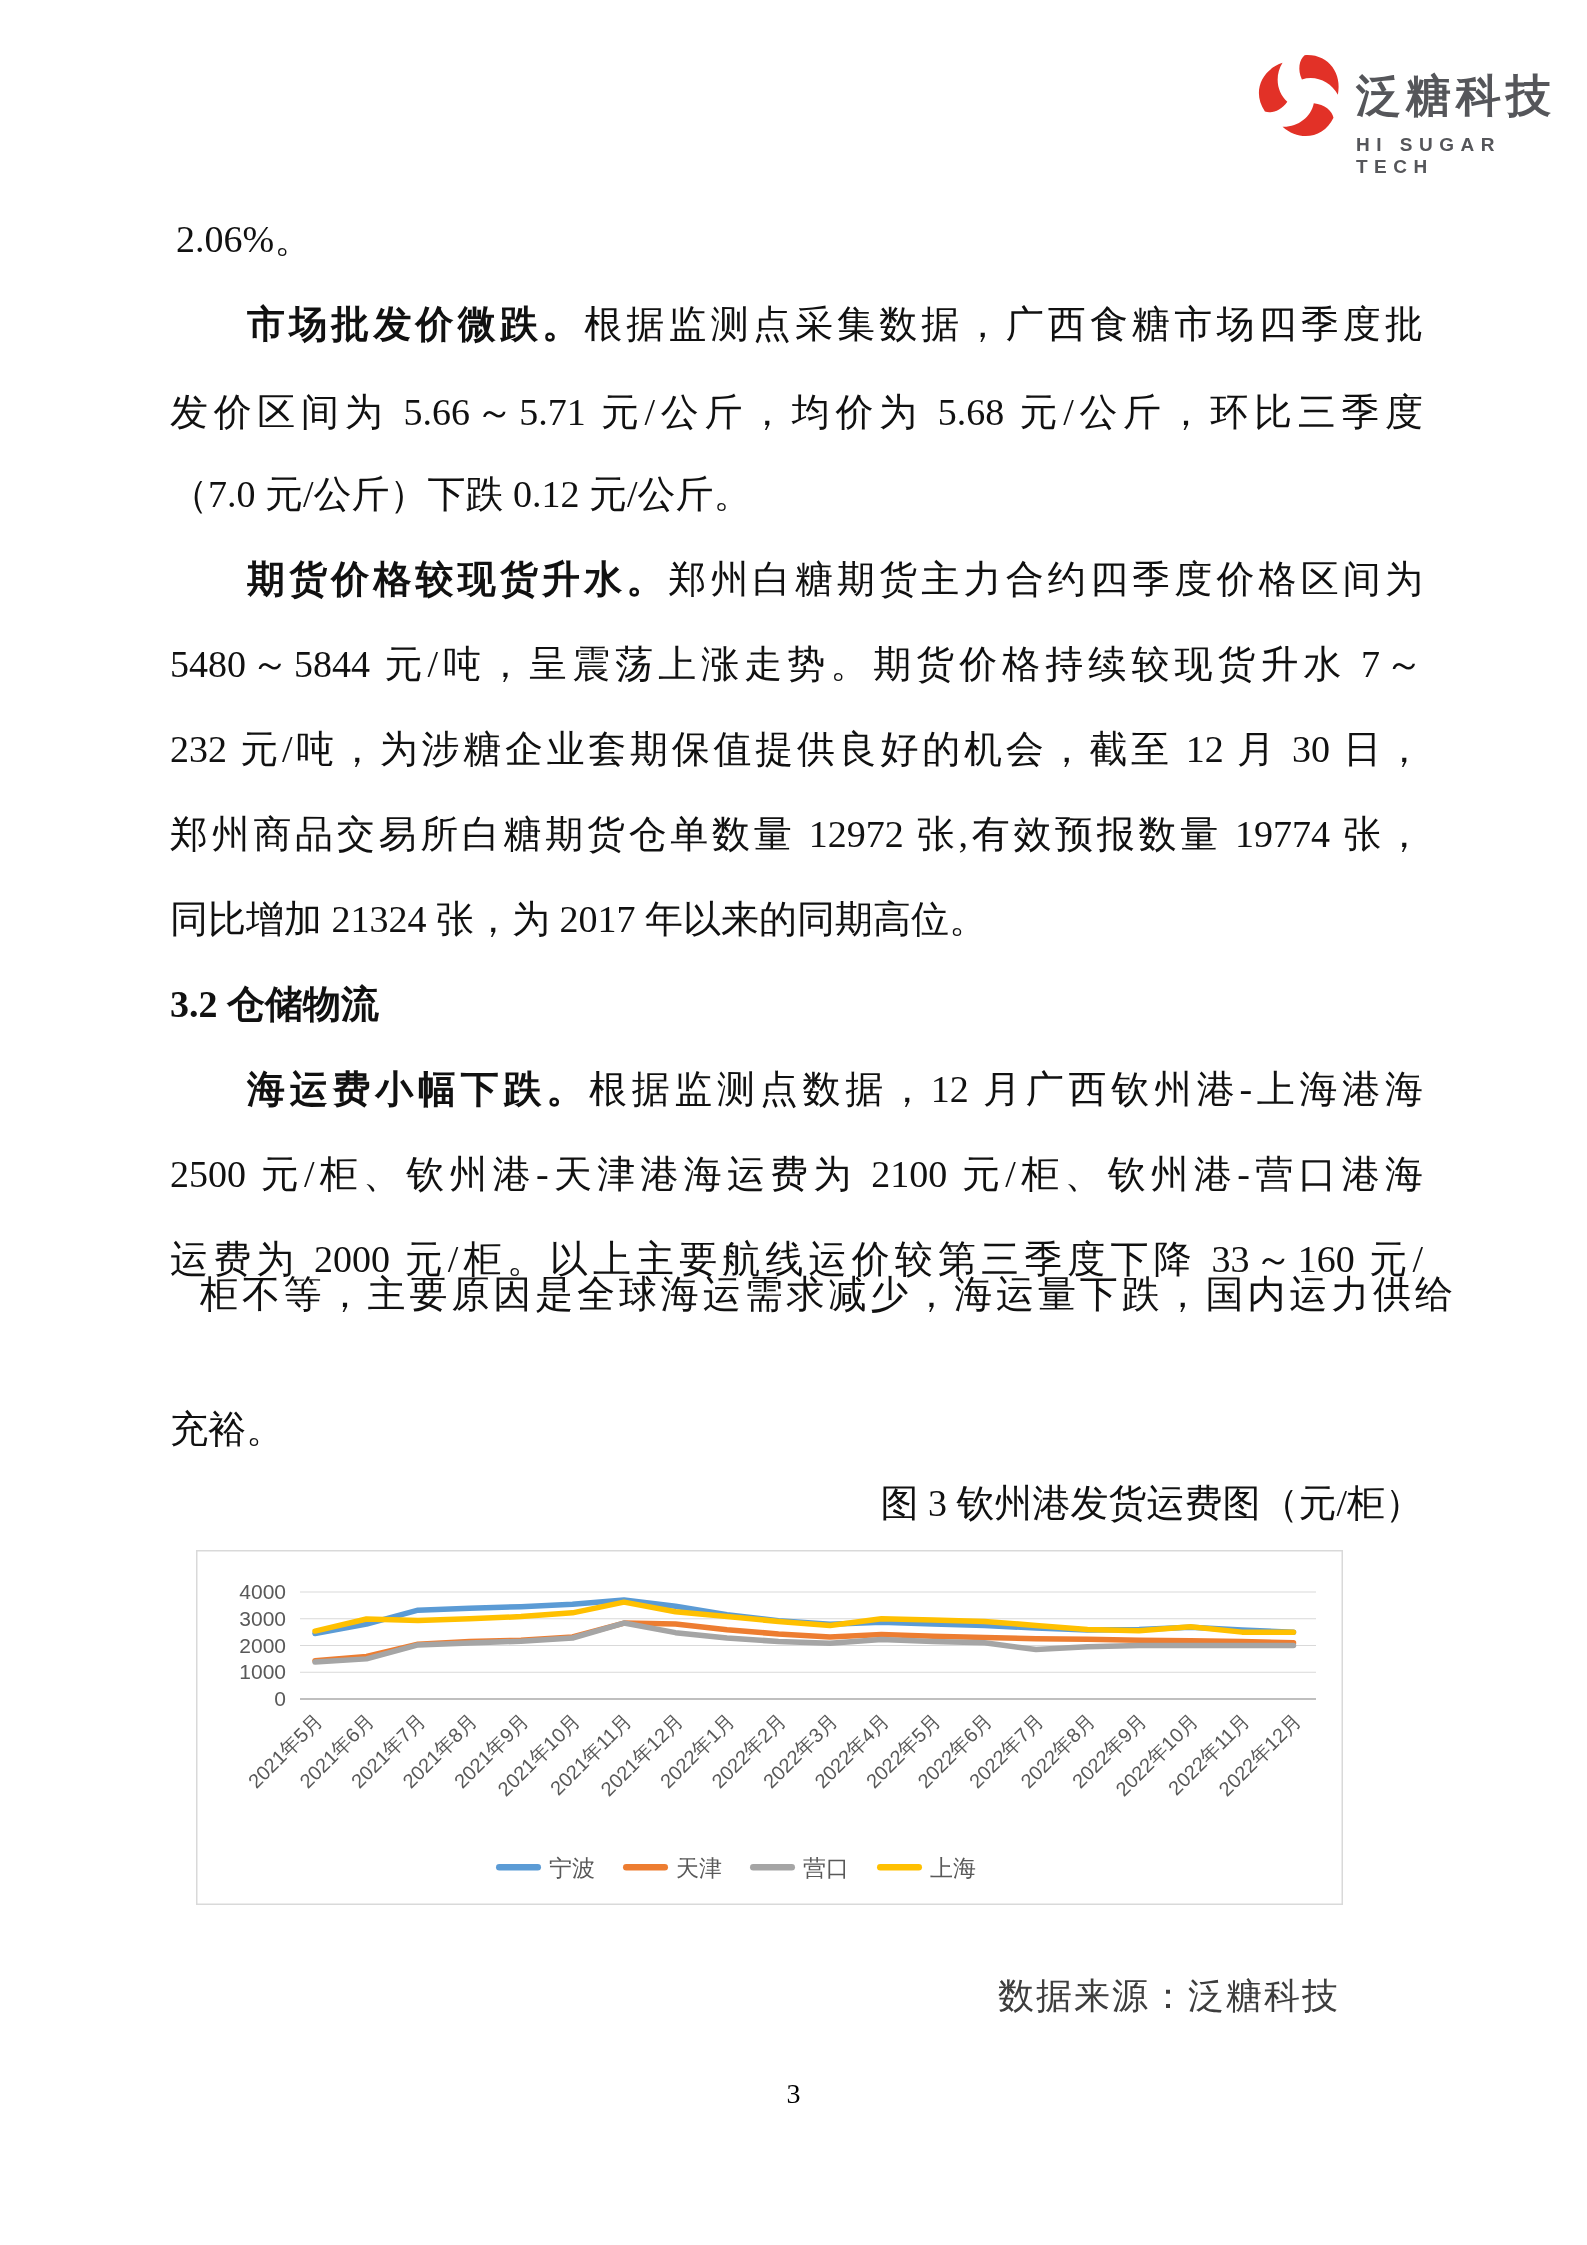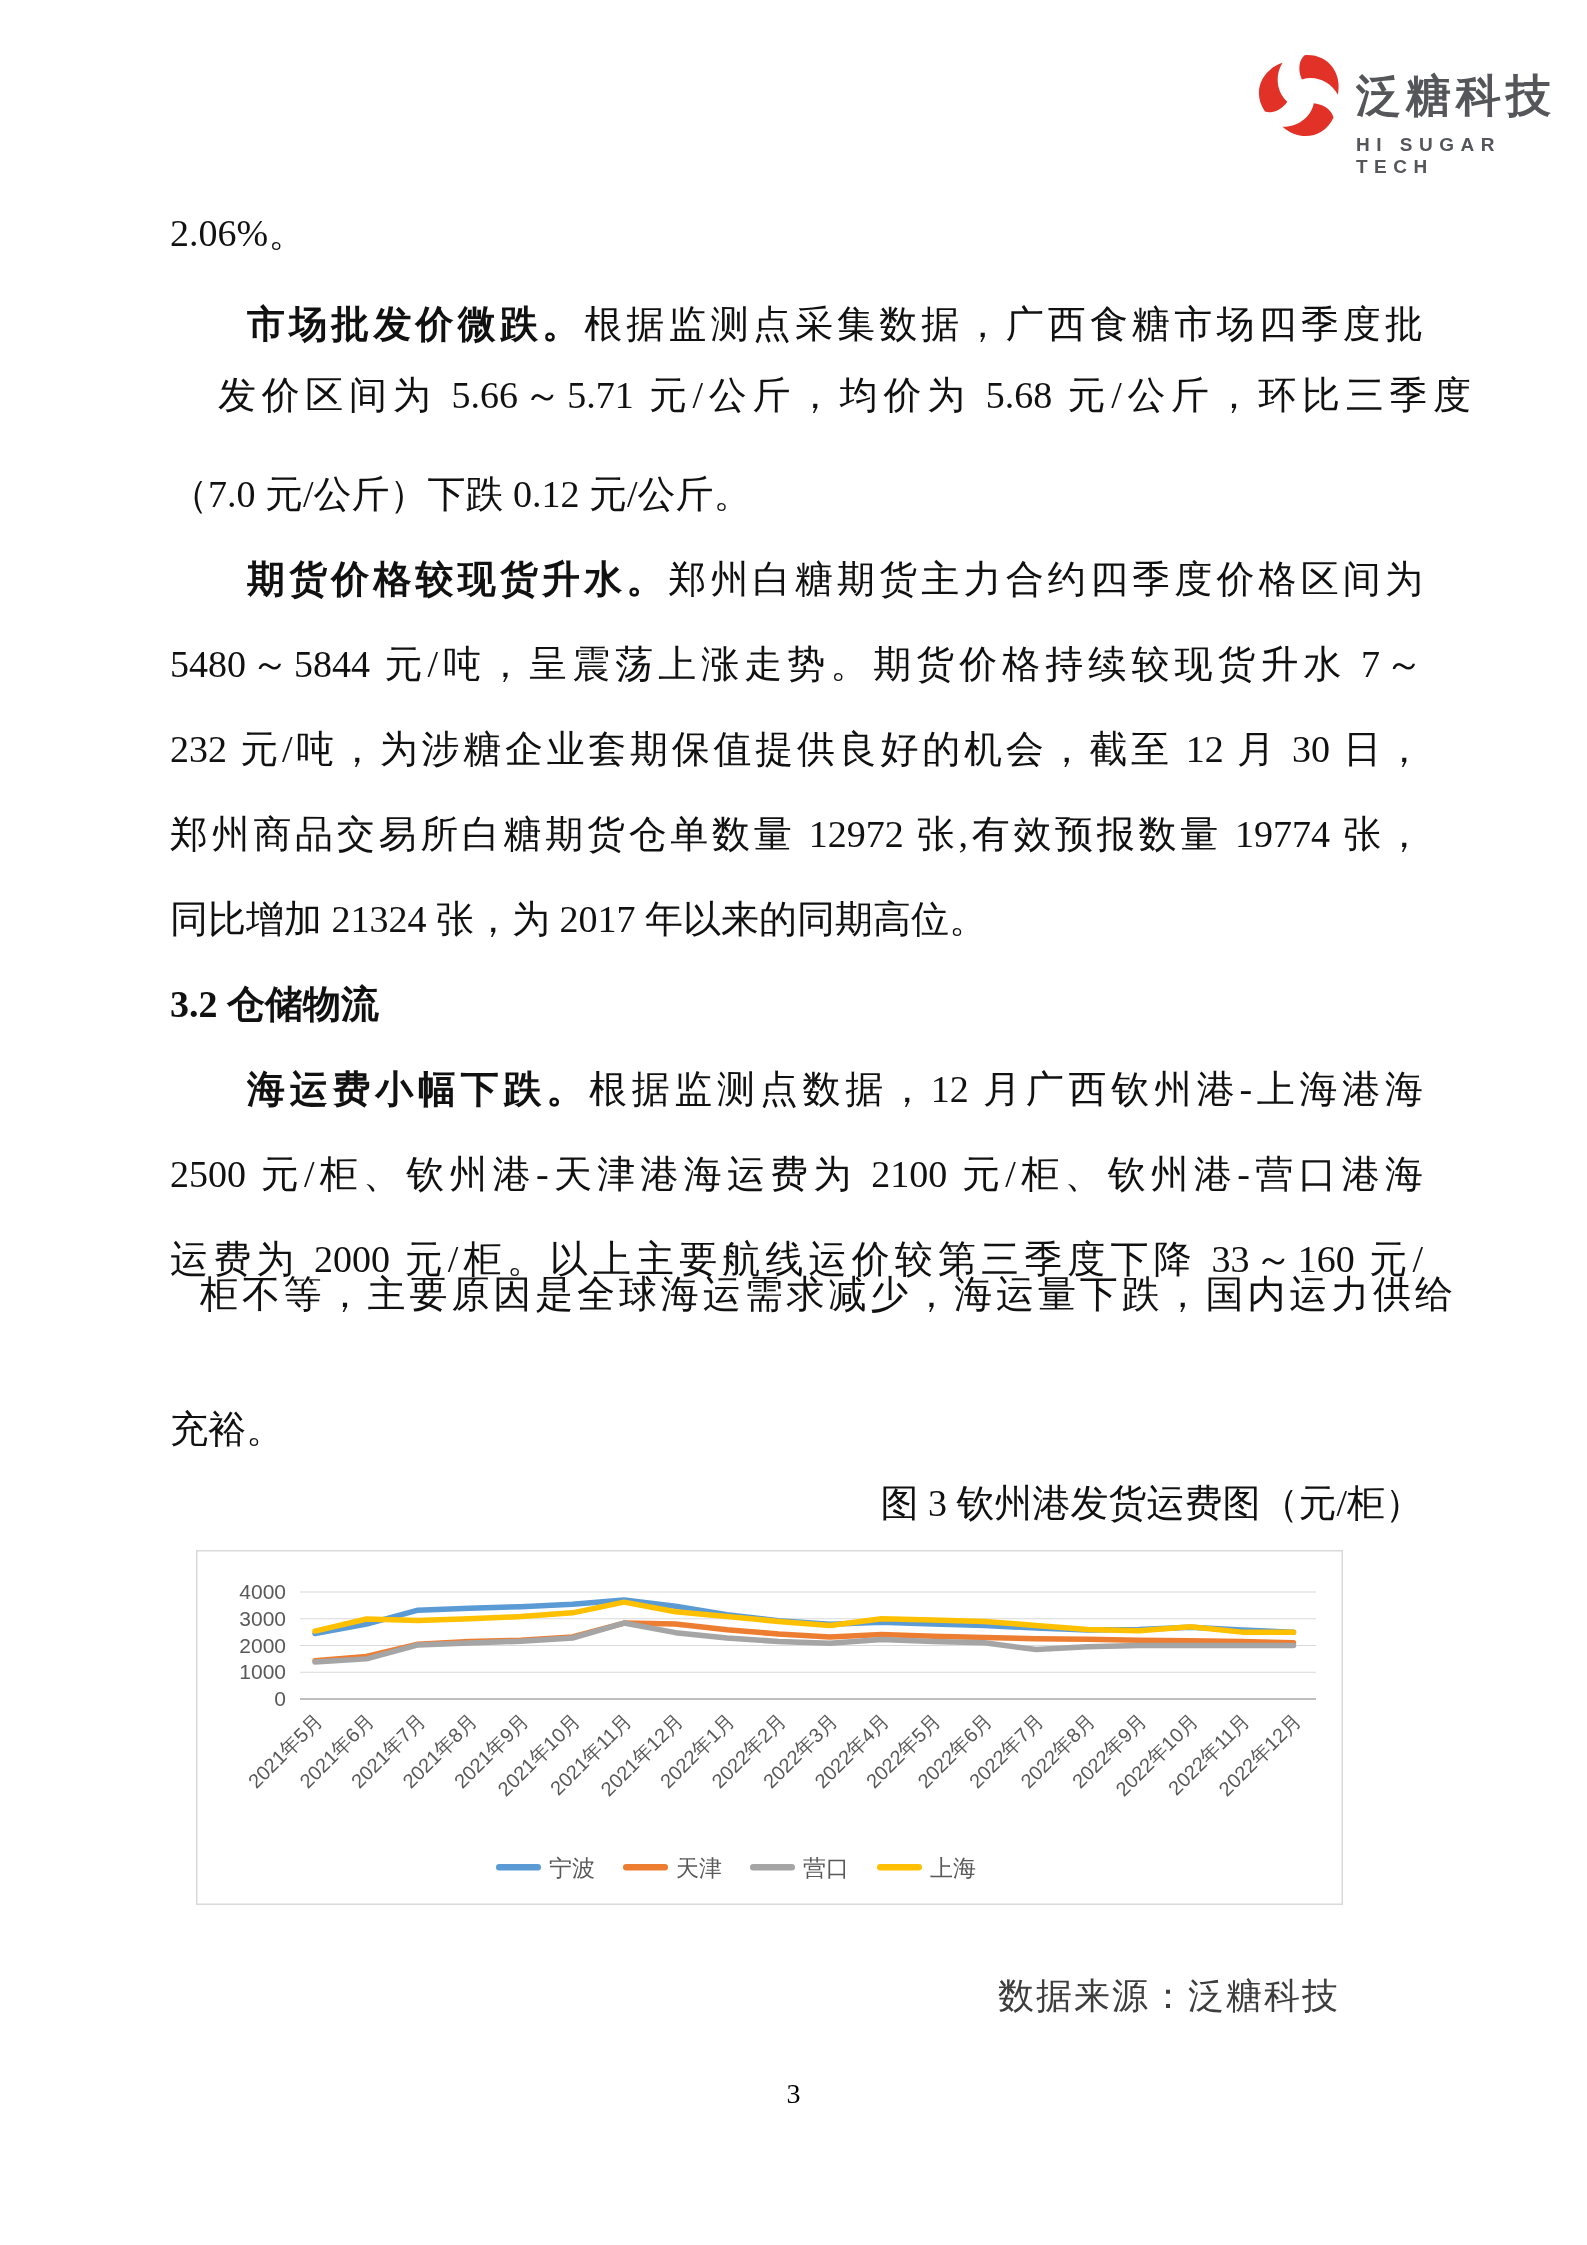--- a/index.html
+++ b/index.html
@@ -40,23 +40,23 @@
         <path transform="rotate(240 50 52)" d="M54 8 C80 6 96 28 91 52 C83 37 66 30 51 35 C46 24 48 13 54 8 Z"></path>
       </g>
     </svg>
     <div class="logo-text">
       <div class="logo-cn">泛糖科技</div>
       <div class="logo-en">HI SUGAR TECH</div>
     </div>
   </div>
 
   <div class="body-text">
-      <div class="bline" style="top: 207px;"><span>2.06%。</span></div>
+      <div class="bline" style="top: 213px; margin-left: 6px;"><span>2.06%。</span></div>
       <div class="bline just ind" style="top: 298px;"><span class="b">市场批发价微跌。</span><span>根据监测点采集数据，广西食糖市场四季度批</span></div>
-      <div class="bline just" style="top: 369px; margin-left: 48px;"><span>发价区间为 5.66～5.71 元/公斤，均价为 5.68 元/公斤，环比三季度</span></div>
+      <div class="bline just" style="top: 386px;"><span>发价区间为 5.66～5.71 元/公斤，均价为 5.68 元/公斤，环比三季度</span></div>
       <div class="bline" style="top: 468px;"><span>（7.0 元/公斤）下跌 0.12 元/公斤。</span></div>
       <div class="bline just ind" style="top: 553px;"><span class="b">期货价格较现货升水。</span><span>郑州白糖期货主力合约四季度价格区间为</span></div>
       <div class="bline just" style="top: 638px;"><span>5480～5844 元/吨，呈震荡上涨走势。期货价格持续较现货升水 7～</span></div>
       <div class="bline just" style="top: 723px;"><span>232 元/吨，为涉糖企业套期保值提供良好的机会，截至 12 月 30 日，</span></div>
       <div class="bline just" style="top: 808px;"><span>郑州商品交易所白糖期货仓单数量 12972 张,有效预报数量 19774 张，</span></div>
       <div class="bline" style="top: 893px;"><span>同比增加 21324 张，为 2017 年以来的同期高位。</span></div>
       <div class="bline head" style="top: 978px;"><span class="b">3.2 仓储物流</span></div>
       <div class="bline just ind" style="top: 1063px;"><span class="b">海运费小幅下跌。</span><span>根据监测点数据，12 月广西钦州港-上海港海</span></div>
       <div class="bline just" style="top: 1148px;"><span>2500 元/柜、钦州港-天津港海运费为 2100 元/柜、钦州港-营口港海</span></div>
       <div class="bline just" style="top: 1233px;"><span>运费为 2000 元/柜。以上主要航线运价较第三季度下降 33～160 元/</span></div>

